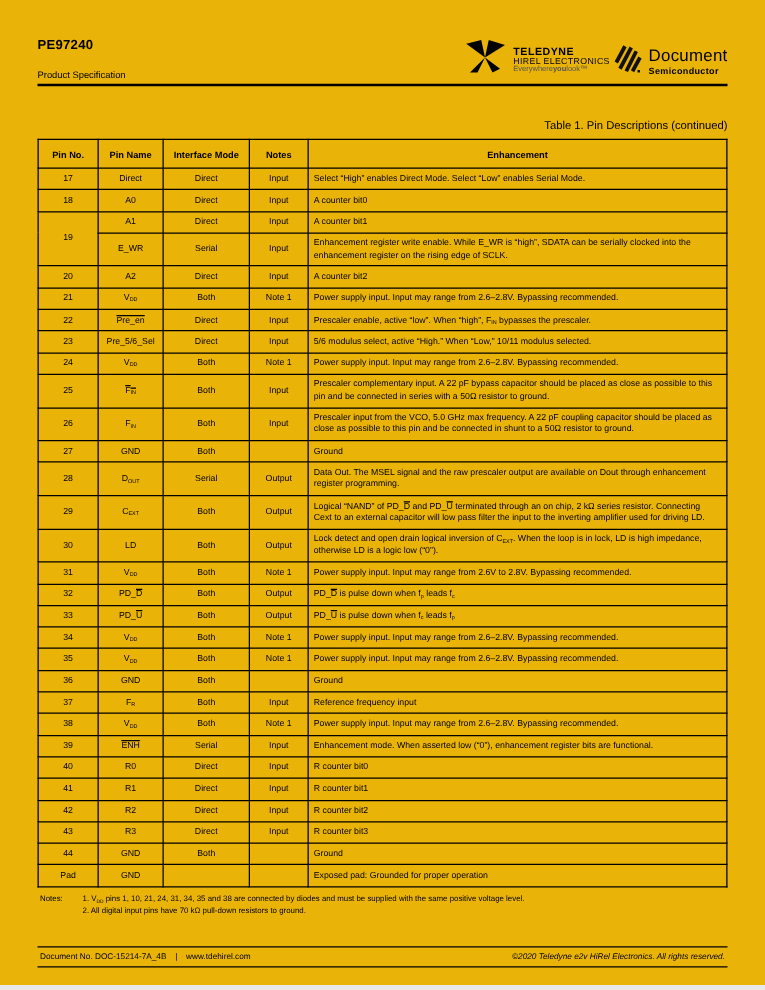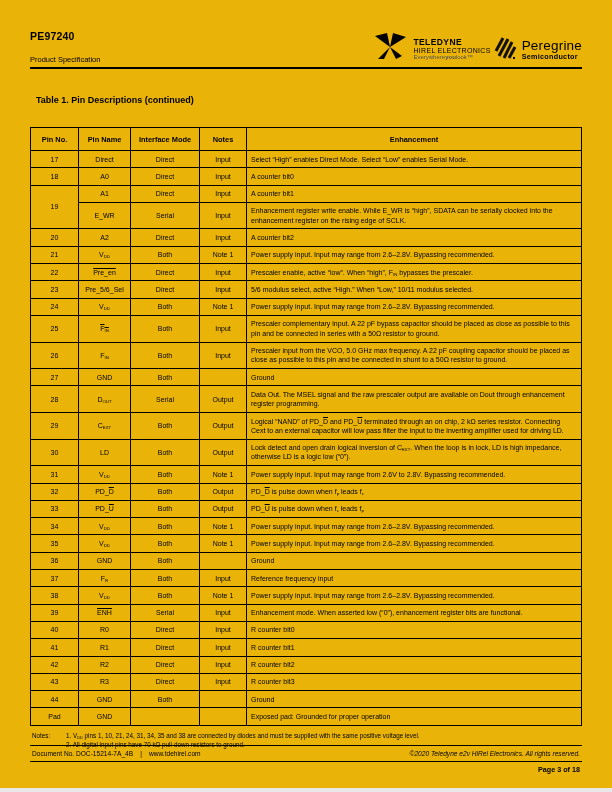--- a/index.html
+++ b/index.html
@@ -14,21 +14,21 @@
   .hdr-left .part { font-size:10.5px; font-weight:bold; letter-spacing:.2px; }
   .hdr-left .sub  { font-size:7.5px; margin-top:13px; }
   .hdr-right { display:flex; align-items:flex-end; }
   .logo { display:flex; align-items:center; gap:5px; }
   .tele-text div:nth-child(1){ font-size:8.5px; font-weight:bold; letter-spacing:.4px; }
   .tele-text div:nth-child(2){ font-size:7px; letter-spacing:.3px; }
   .tele-text div:nth-child(3){ font-size:6px; color:#555; }
   .pere-text div:nth-child(1){ font-size:13.5px; letter-spacing:.2px; line-height:1; }
   .pere-text div:nth-child(2){ font-size:7.2px; font-weight:bold; letter-spacing:.3px; }
   
-  .tbl-title { font-size:9px; font-weight:bold; margin:26px 0 22px 6px; }
+  .tbl-title { font-size:9px; font-weight:normal; margin:26px 0 6px 6px;text-align:right; }
   table { width:100%; border-collapse:collapse; table-layout:fixed;padding-left:20px; }
   th, td { border:1px solid #000; }
   th { font-size:7.4px; font-weight:bold; text-align:center; padding:7px 2px 6px; }
   td { font-size:7px; line-height:1.33; padding:3.5px 3px; vertical-align:middle; }
   td.c-pin, td.c-name, td.c-mode, td.c-type { text-align:center; }
   td.c-desc { text-align:left; padding-left:4px; padding-right:5px; }
   sub { font-size:.62em; line-height:0; vertical-align:-1px; }
   .ov { text-decoration:overline; }
   
   .notes { display:flex; margin-top:5px; font-size:6.3px; line-height:1.5; padding-left:2px; }
@@ -77,21 +77,21 @@
             <g stroke="#111" stroke-width="3">
               <line x1="5" y1="15" x2="12" y2="2"></line>
               <line x1="8" y1="20" x2="17" y2="3"></line>
               <line x1="13" y1="22" x2="21" y2="6"></line>
               <line x1="18" y1="22" x2="24" y2="11"></line>
             </g>
             <rect x="22" y="21" width="2" height="2" fill="#111"></rect>
           </svg>
         </span>
         <div class="pere-text">
-          <div>Peregrine</div>
+          <div>Document</div>
           <div>Semiconductor</div>
         </div>
       </div>
     </div>
   </div>
 
   <div class="tbl-title">Table 1. Pin Descriptions (continued)</div>
 
   <table>
     <colgroup>
@@ -335,16 +335,15 @@
     <div class="rule-thin"></div>
     <div class="foot-row">
       <div class="foot-left">
         <span>Document No. DOC-15214-7A_4B</span>
         <span class="foot-sep">|</span>
         <span>www.tdehirel.com</span>
       </div>
       <div class="foot-copy">©2020 Teledyne e2v HiRel Electronics.  All rights reserved.</div>
     </div>
     <div class="rule-thick"></div>
-    <div class="page-num">Page  3 of 18</div>
   </div>
 
 </div>
 
 </body></html>

